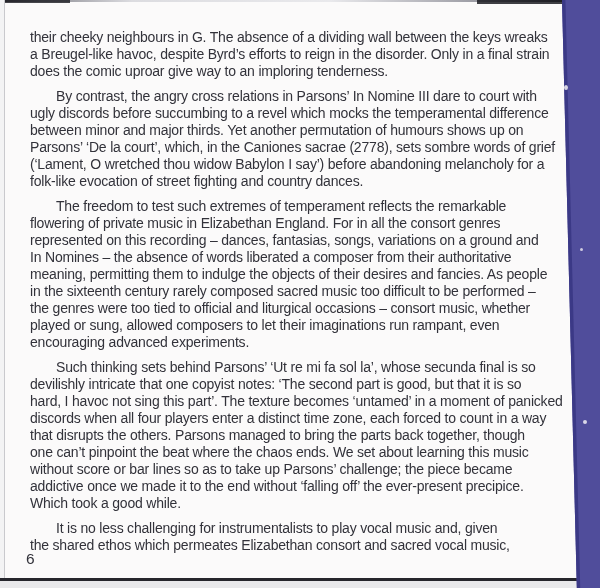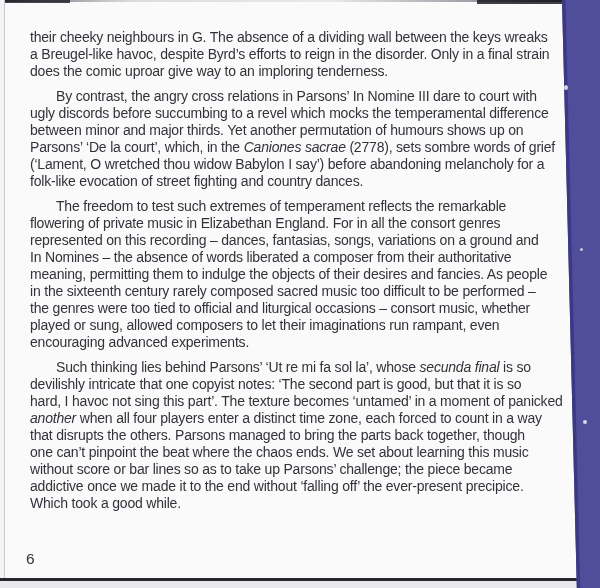--- a/index.html
+++ b/index.html
@@ -70,21 +70,21 @@
     font-size: 14px;
     line-height: 17px;
     letter-spacing: -0.2px;
     z-index: 1;
   }
   .para {
     margin: 0 0 8px 0;
     white-space: pre;          
   }
   .para.indent { text-indent: 26px; }
-  .italic { font-style: italic; }
+  .italic { }
   .page-number {
     position: absolute; left: 26px; top: 550px;
     color: var(--text, #32323a);
     font-size: 15.5px;
     z-index: 2;
   }
 </style>
 </head>
 <body>
 
@@ -111,30 +111,32 @@
     <p class="para indent"><span>The freedom to test such extremes of temperament reflects the remarkable
 flowering of private music in Elizabethan England. For in all the consort genres
 represented on this recording – dances, fantasias, songs, variations on a ground and
 In Nomines – the absence of words liberated a composer from their authoritative
 meaning, permitting them to indulge the objects of their desires and fancies. As people
 in the sixteenth century rarely composed sacred music too difficult to be performed –
 the genres were too tied to official and liturgical occasions – consort music, whether
 played or sung, allowed composers to let their imaginations run rampant, even
 encouraging advanced experiments.</span></p>
 
-    <p class="para indent"><span>Such thinking lies behind Parsons’ ‘Ut re mi fa sol la’, whose </span><span class="italic">secunda final</span><span> is so
+    <p class="para indent"><span>Such thinking sets behind Parsons’ ‘Ut re mi fa sol la’, whose </span><span class="italic">secunda final</span><span> is so
 devilishly intricate that one copyist notes: ‘The second part is good, but that it is so
 hard, I havoc not sing this part’. The texture becomes ‘untamed’ in a moment of panicked
-</span><span class="italic">another</span><span> when all four players enter a distinct time zone, each forced to count in a way
+</span><span class="italic">discords</span><span> when all four players enter a distinct time zone, each forced to count in a way
 that disrupts the others. Parsons managed to bring the parts back together, though
 one can’t pinpoint the beat where the chaos ends. We set about learning this music
 without score or bar lines so as to take up Parsons’ challenge; the piece became
 addictive once we made it to the end without ‘falling off’ the ever-present precipice.
 Which took a good while.</span></p>
 
+    <p class="para indent"><span>It is no less challenging for instrumentalists to play vocal music and, given
+the shared ethos which permeates Elizabethan consort and sacred vocal music,</span></p>
 
   </div>
 
   <div class="page-number">6</div>
 
   <div class="bottom-line"></div>
   <div class="bottom-band"></div>
 
   <div class="binding-strip"></div>
   <div class="binding-strip-edge"></div>

